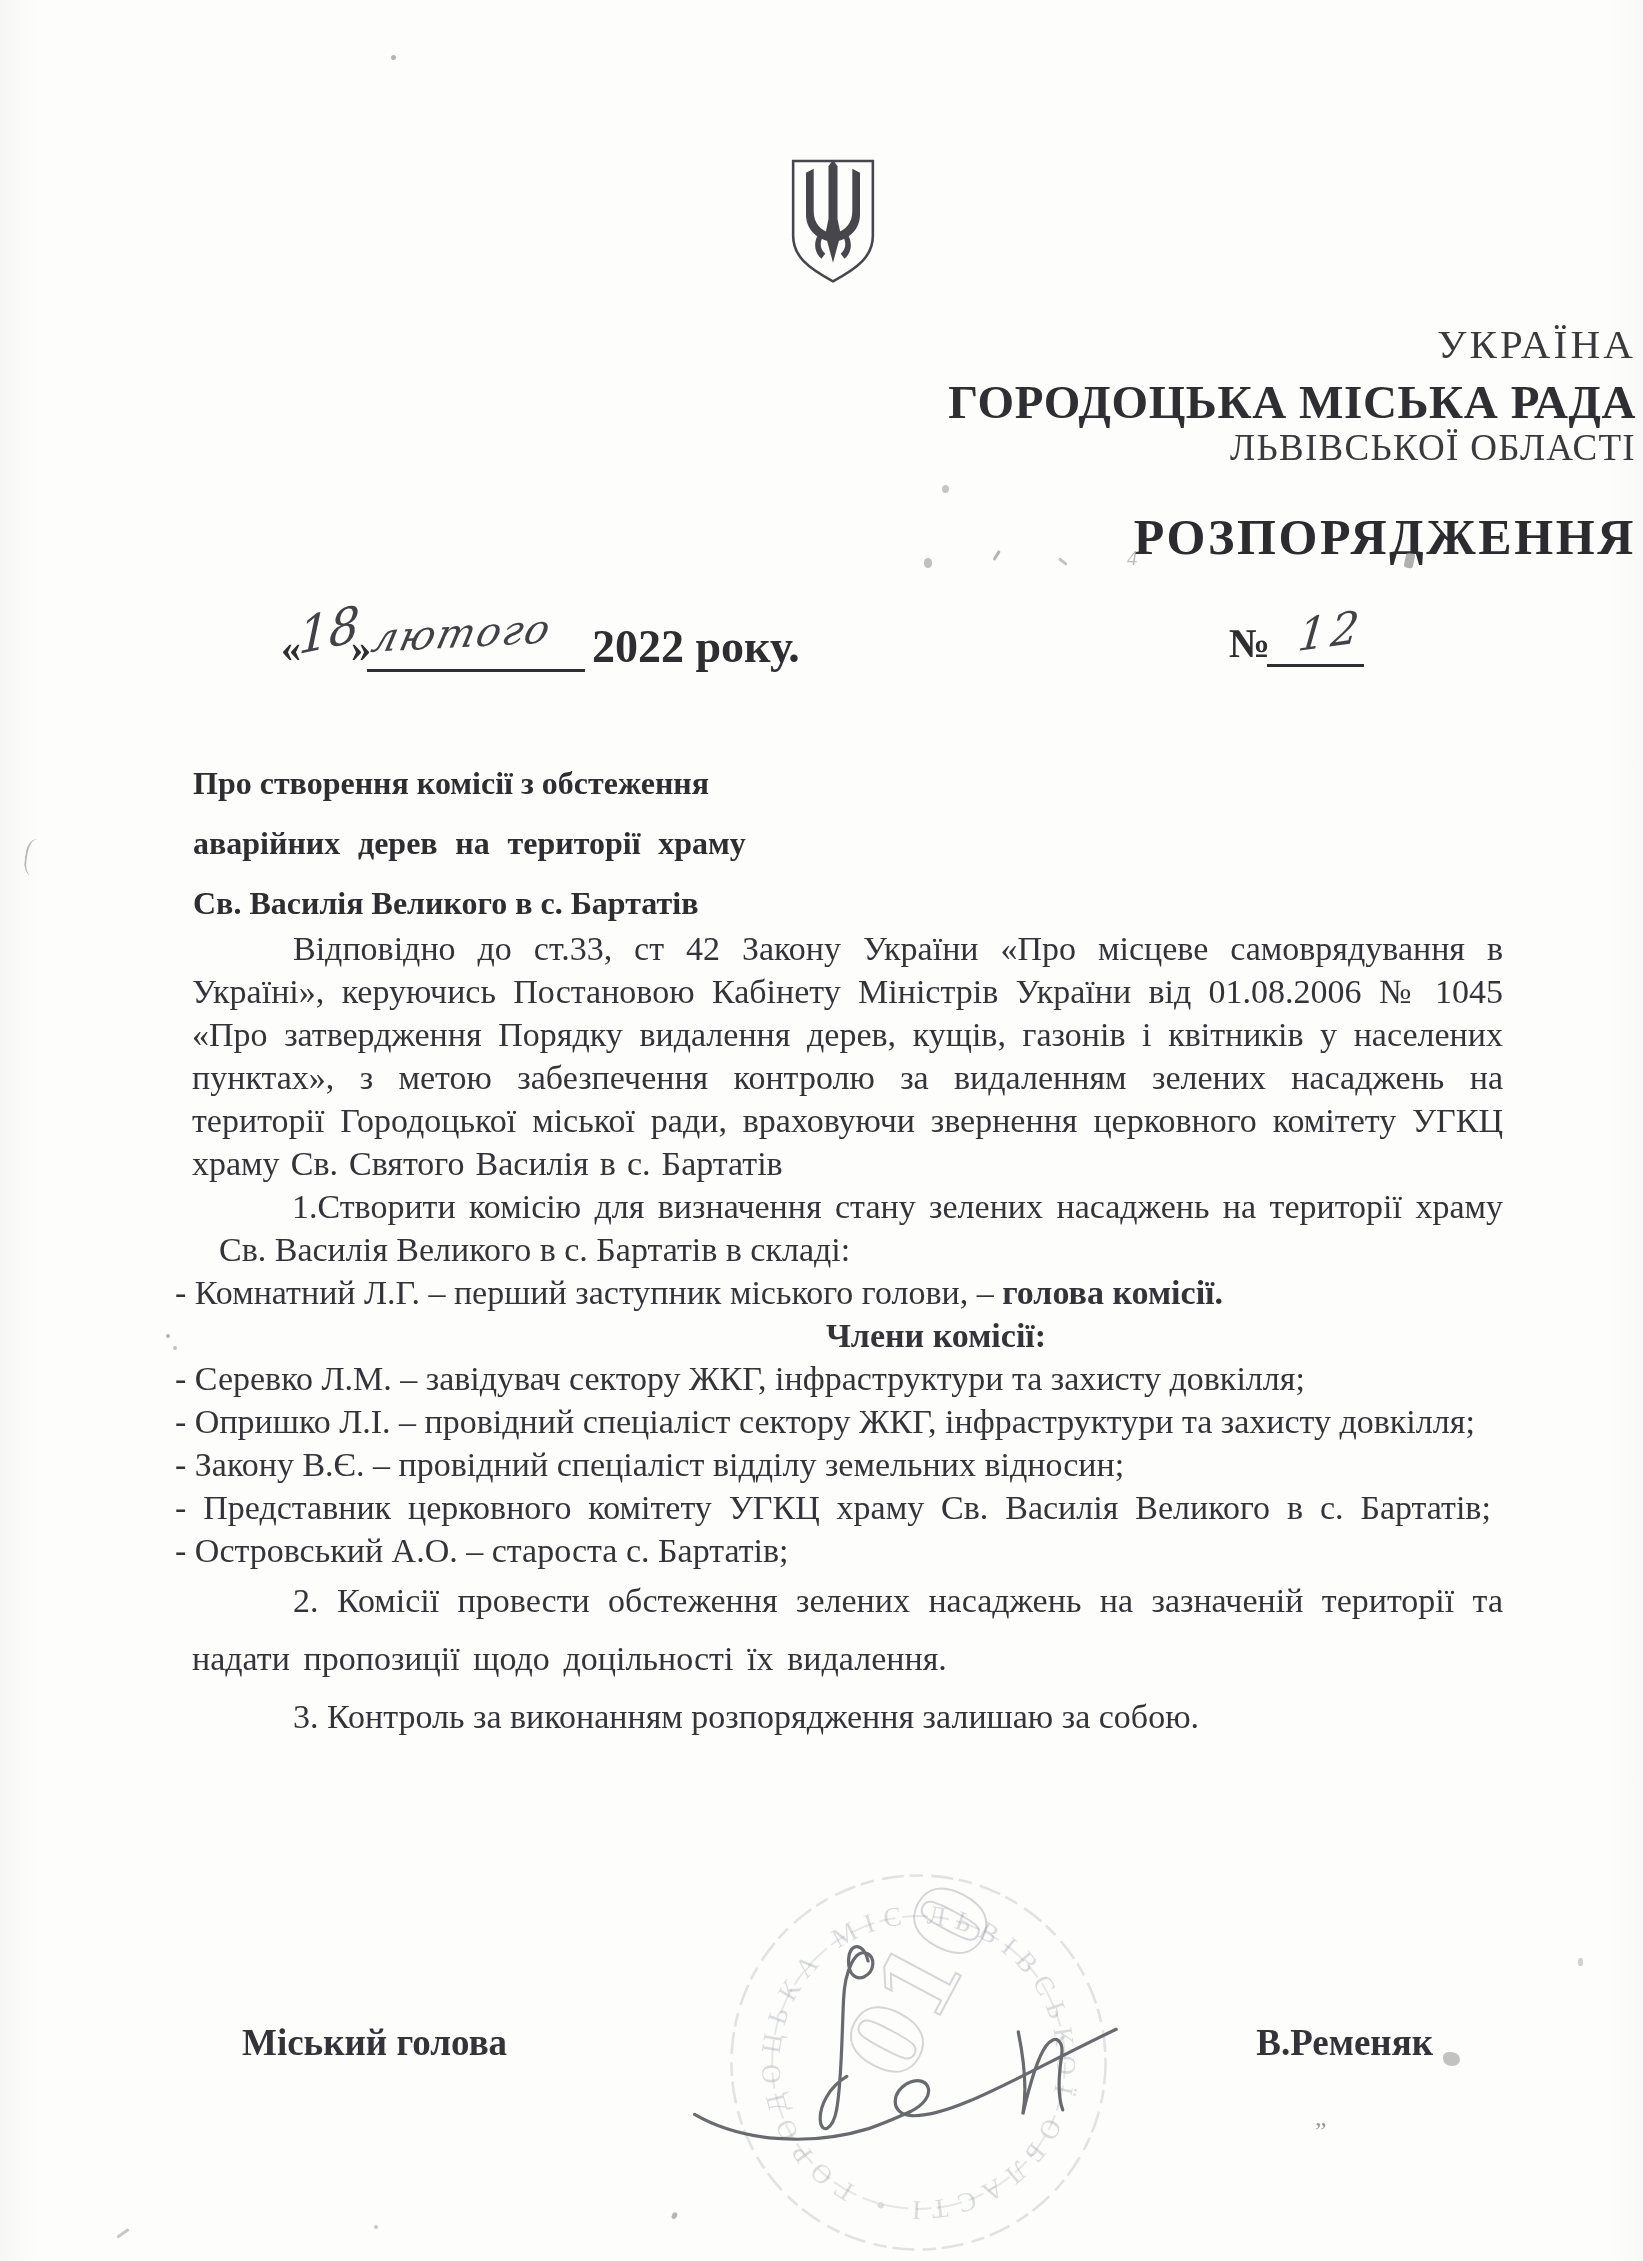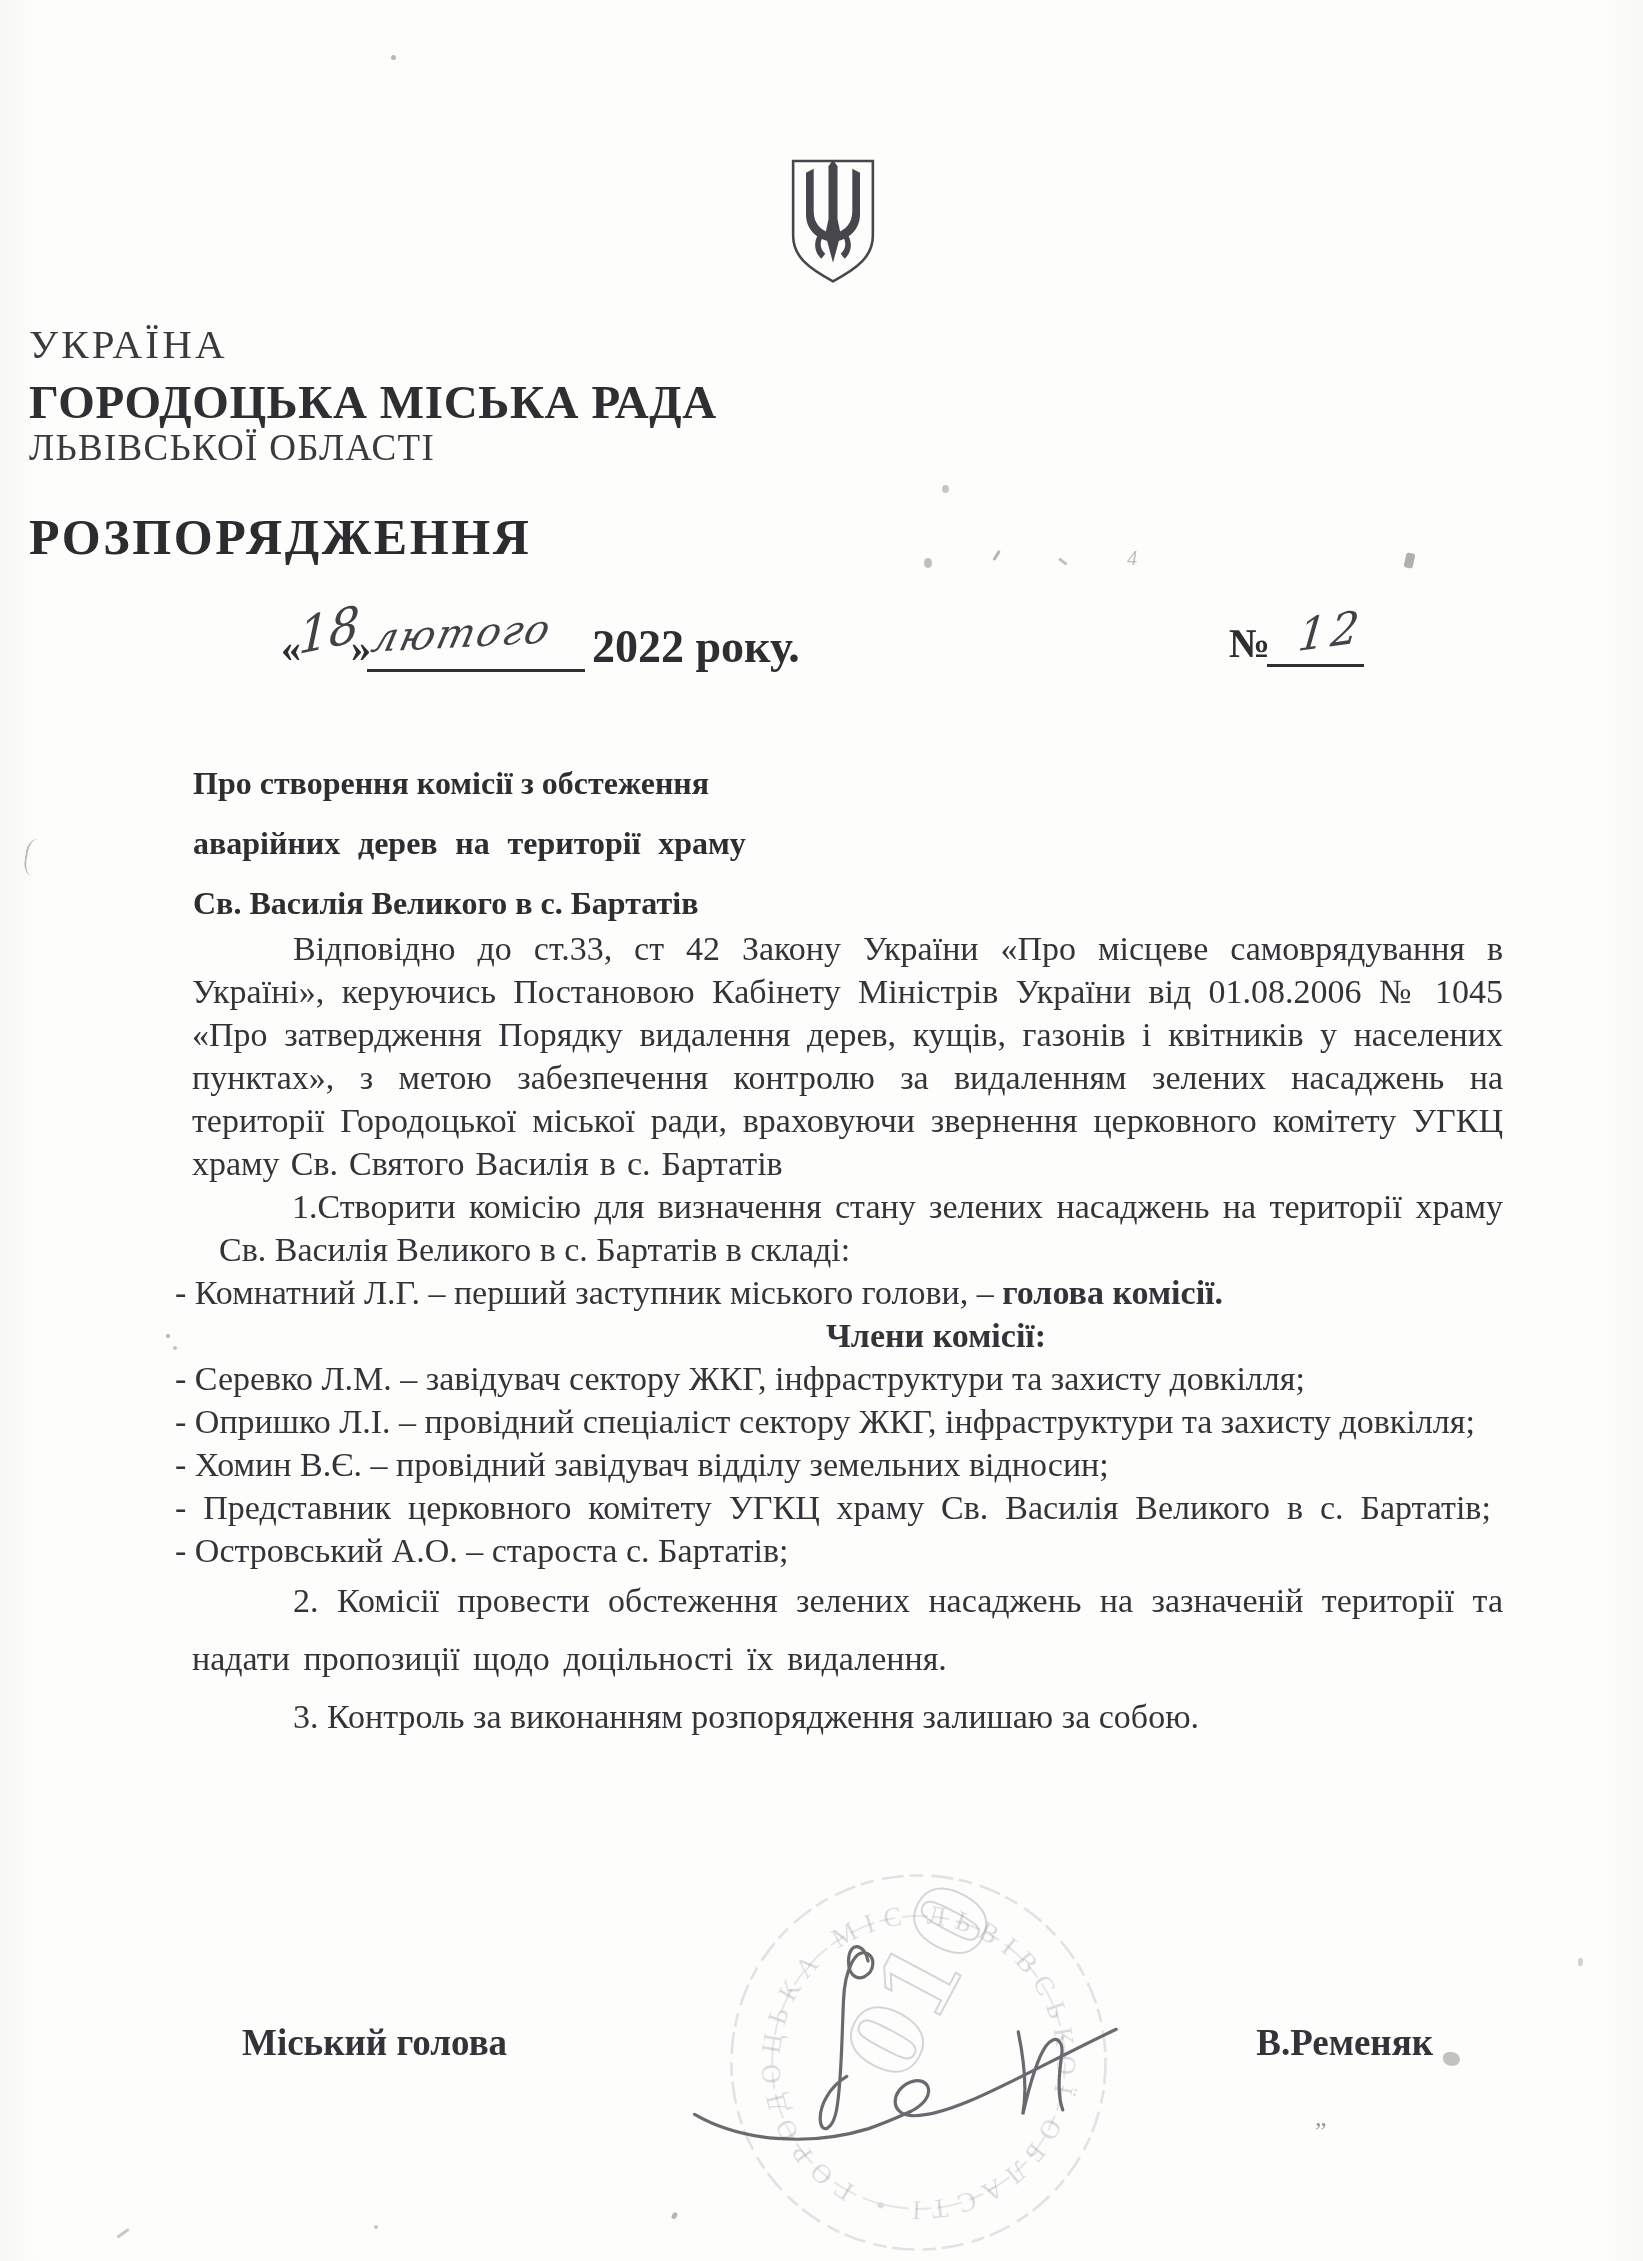--- a/index.html
+++ b/index.html
@@ -4,21 +4,21 @@
 <style>
   html,body{margin:0;padding:0;background:#9a9a9a;}
   .page{
     position:relative;margin:0 auto;width:1644px;height:2261px;
     background:linear-gradient(90deg,#f7f7f5 0px,#fdfdfb 39px,#fdfdfb 1605px,#f8f8f6 1644px);
     overflow:hidden;
     font-family:"Liberation Serif","DejaVu Serif",serif;
     color:#333236;
   }
   .abs{position:absolute;}
-  .center{position:absolute;left:29px;right:8px;text-align:left;white-space:nowrap;}
+  .center{position:absolute;left:29px;right:8px;text-align:right;white-space:nowrap;}
 
   
   .country   {top:320px;font-size:41px;letter-spacing:3.2px;color:#3a393d;}
   .council   {top:375px;font-size:47px;font-weight:bold;letter-spacing:0.6px;color:#2f2e32;}
   .region    {top:426px;font-size:37px;letter-spacing:1.3px;color:#3a393d;}
   .doc-type  {top:508px;font-size:50px;font-weight:bold;letter-spacing:2.6px;color:#2c2b2f;}
 
   .emblem{left:788px;top:157px;width:90px;height:129px;}
 
   
@@ -107,21 +107,21 @@
     <div class="s-line">Св. Василія Великого в с. Бартатів</div>
   </div>
 
   <div class="abs body">
     <p class="intro">Відповідно до ст.33, ст 42 Закону України «Про місцеве самоврядування в Україні», керуючись Постановою Кабінету Міністрів України від 01.08.2006 № 1045 «Про затвердження Порядку видалення дерев, кущів, газонів і квітників у населених пунктах», з метою забезпечення контролю за видаленням зелених насаджень на території Городоцької міської ради, враховуючи звернення церковного комітету УГКЦ храму Св. Святого Василія в с. Бартатів</p>
     <p class="item1">1.Створити комісію для визначення стану зелених насаджень на території храму Св. Василія Великого в с. Бартатів в складі:</p>
     <p class="head-member"><span>- Комнатний Л.Г. – перший заступник міського голови, – </span><span class="b">голова комісії.</span></p>
     <p class="members-title">Члени комісії:</p>
     <p class="member">- Серевко Л.М. – завідувач сектору ЖКГ, інфраструктури та захисту довкілля;</p>
     <p class="member">- Опришко Л.І. – провідний спеціаліст сектору ЖКГ, інфраструктури та захисту довкілля;</p>
-    <p class="member">- Хомин В.Є. – провідний завідувач відділу земельних відносин;</p>
+    <p class="member">- Закону В.Є. – провідний спеціаліст відділу земельних відносин;</p>
     <p class="member m-wide">- Представник церковного комітету УГКЦ храму Св. Василія Великого  в с. Бартатів;</p>
     <p class="member">- Островський А.О. – староста с. Бартатів;</p>
     <p class="item2">2. Комісії провести обстеження зелених насаджень на зазначеній території та надати пропозиції щодо доцільності їх видалення.</p>
     <p class="item3">3. Контроль за виконанням розпорядження залишаю за собою.</p>
   </div>
 
   <div class="abs stamp">
     <svg width="387" height="387" viewBox="0 0 600 600">
       <defs>
         <path id="ringPath" d="M300,85 a215,215 0 1,1 -0.1,0" fill="none"></path>

